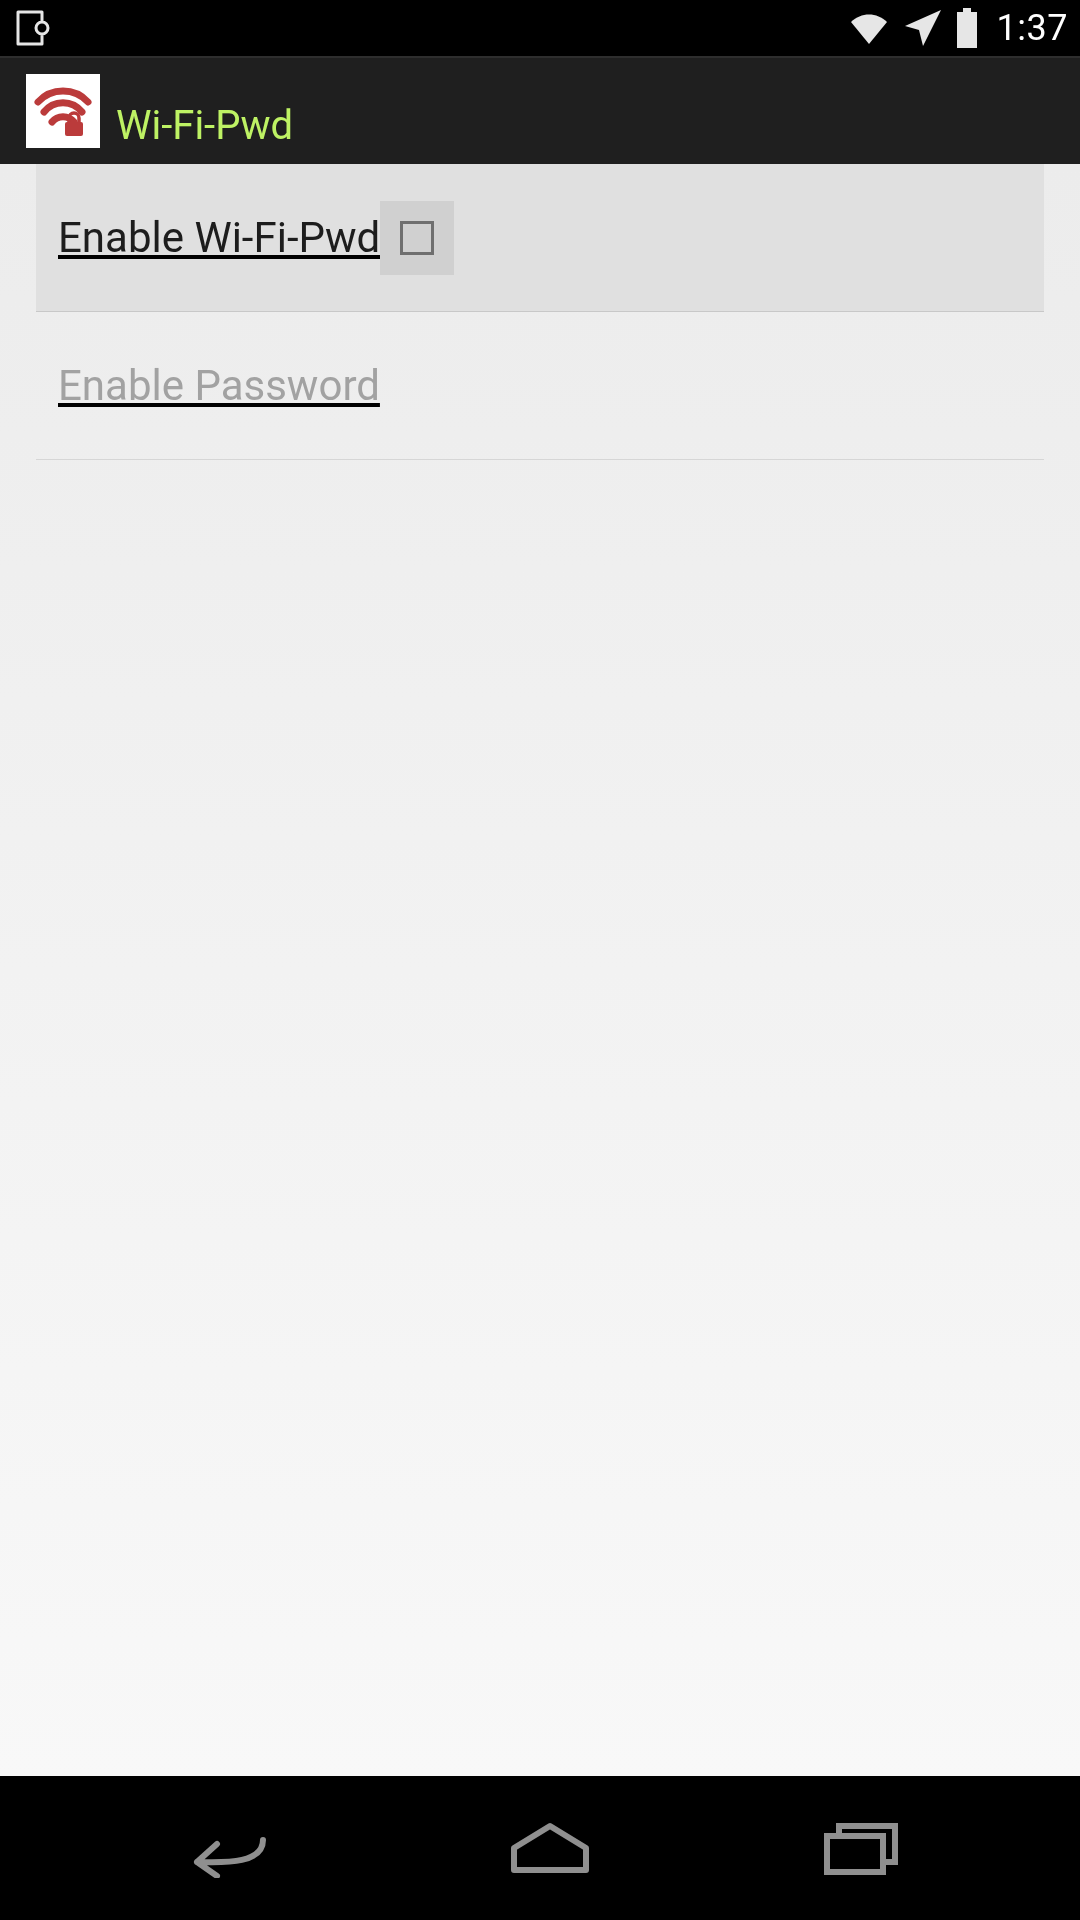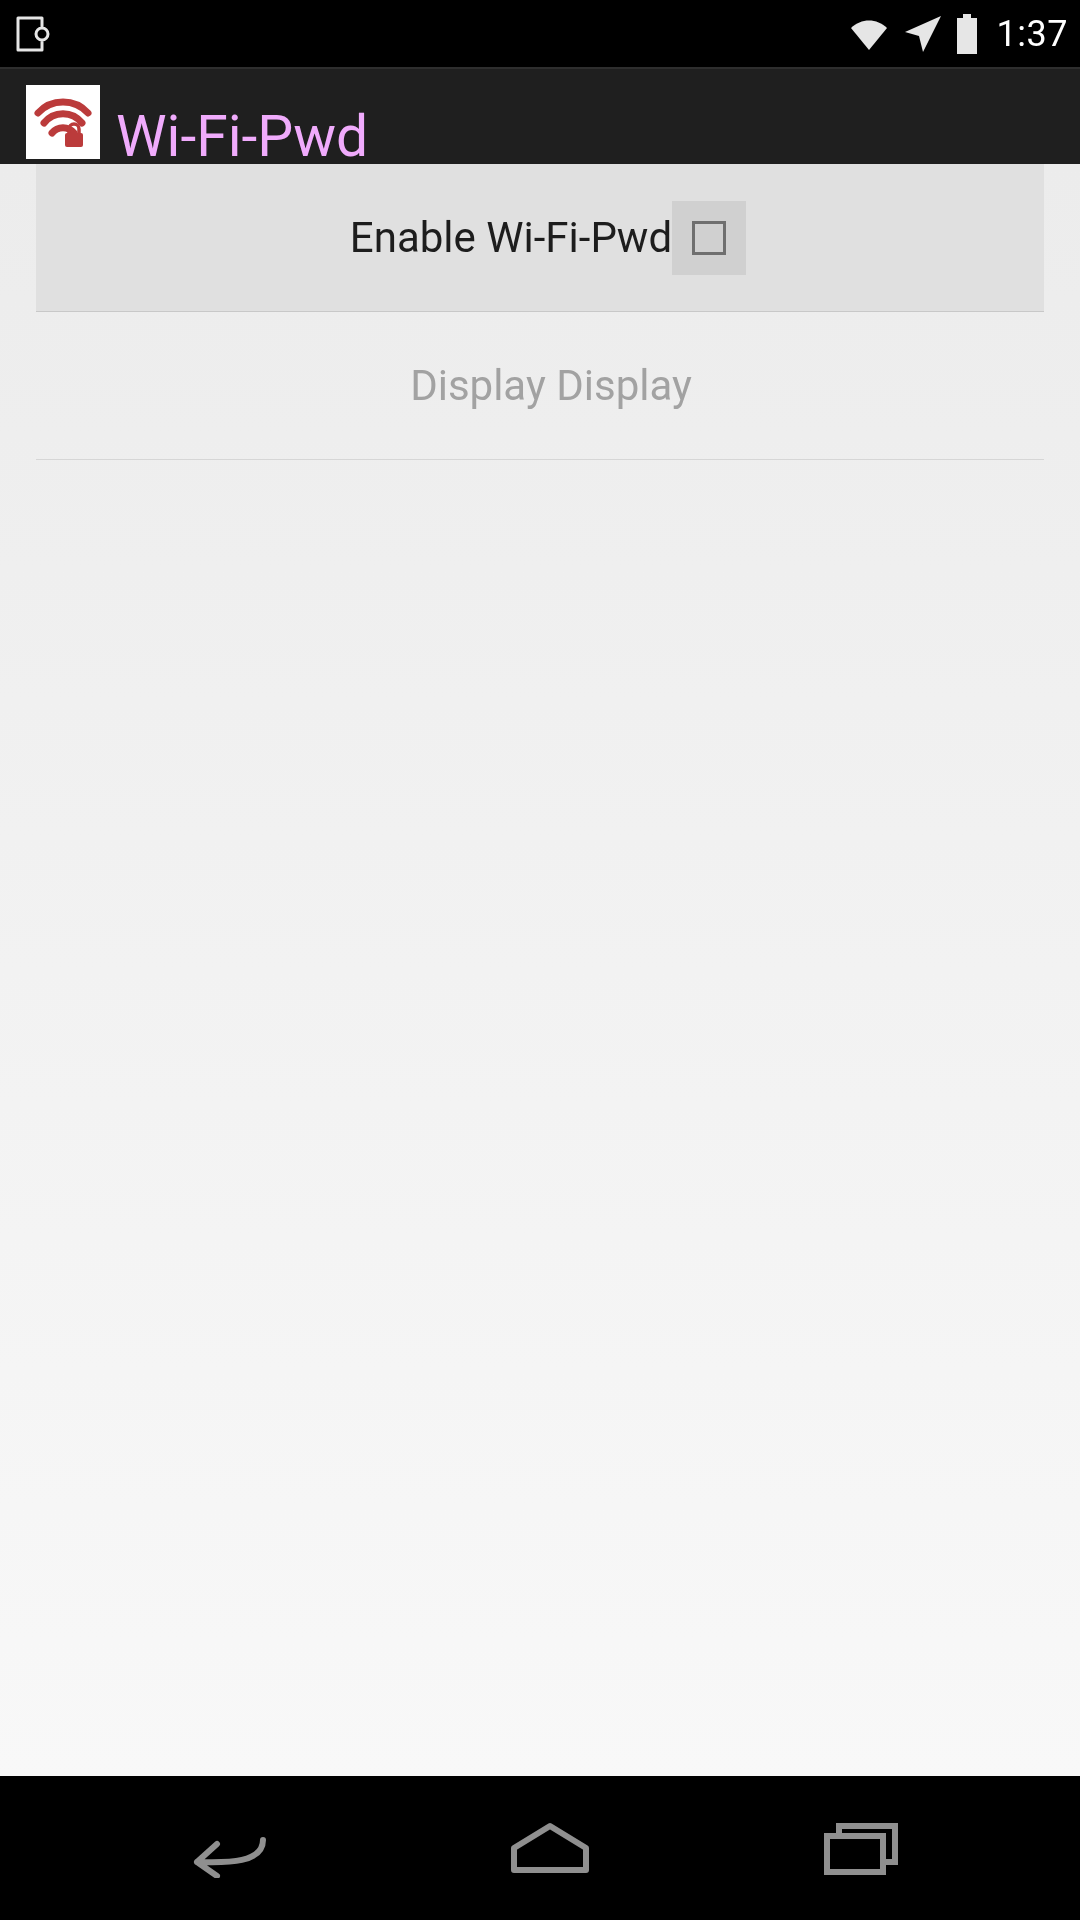--- a/index.html
+++ b/index.html
@@ -3,21 +3,21 @@
 <meta charset="utf-8">
 <style>
   * { margin: 0; padding: 0; box-sizing: border-box; }
   html, body {
     width: 1080px;
     height: 1920px;
     font-family: Roboto, "Helvetica Neue", Arial, sans-serif;
     overflow: hidden;
   }
   .status-bar {
-    height: 67px;
+    height: 56px;
     background: #000;
     display: flex;
     align-items: center;
     color: #ececec;
     padding: 16px 12px;
   }
   .status-bar .left { display:flex; align-items:center; gap:8px; flex:1; }
   .status-bar .right { display:flex; align-items:center; gap:12px; }
   .status-bar svg { display:block; }
   .status-time {
@@ -39,43 +39,44 @@
   }
   .action-bar .app-icon {
     width: 74px;
     height: 74px;
     background: #fff;
     display: flex;
     align-items: center;
     justify-content: center;
   }
   .action-bar .title {
-    color: #f0abfc;
-    font-size: 57px;
+    color: #bef264;
+    font-size: 40px;
     font-weight: 400;
     margin-top: 28px;
   }
 
   .content {
     position: absolute;
     top: 164px;
     bottom: 144px;
     left: 0; right: 0;
     background: linear-gradient(#ececec 0%, #f8f8f8 100%);
   }
   .content-inner {
     padding: 0 36px;
   }
 
   .item {
     display: flex;
     align-items: center;
-    justify-content: center;
+    justify-content: flex-start;
     height: 148px;
     border-bottom: 1px solid #d6d6d6;
+    text-decoration: underline;
   }
   .item .label {
     font-size: 42px;
     color: #1d1d1d;
     padding-left: 22px;
   }
   .item.disabled .label { color: #a2a2a2; }
   .item.first {
     background: #e0e0e0;
     border-bottom: 1px solid #c8c8c8;
@@ -161,21 +162,21 @@
   <div class="content-inner">
 
     <div class="item first">
       <span class="label">Enable Wi-Fi-Pwd</span>
       <span class="checkbox-frame">
         <span class="checkbox-box"></span>
       </span>
     </div>
 
     <div class="item disabled">
-      <span class="label">Display Display</span>
+      <span class="label">Enable Password</span>
     </div>
 
 
   </div>
 </div>
 
 <div class="nav-bar">
   <span>
     <svg width="120" height="60" viewBox="0 0 120 60">
       <path d="M96 22 C 96 48 50 44 30 44 M30 44 L50 26 M30 44 L50 58" fill="none" stroke="#8f8f8f" stroke-width="6" stroke-linecap="round" stroke-linejoin="round"></path>

